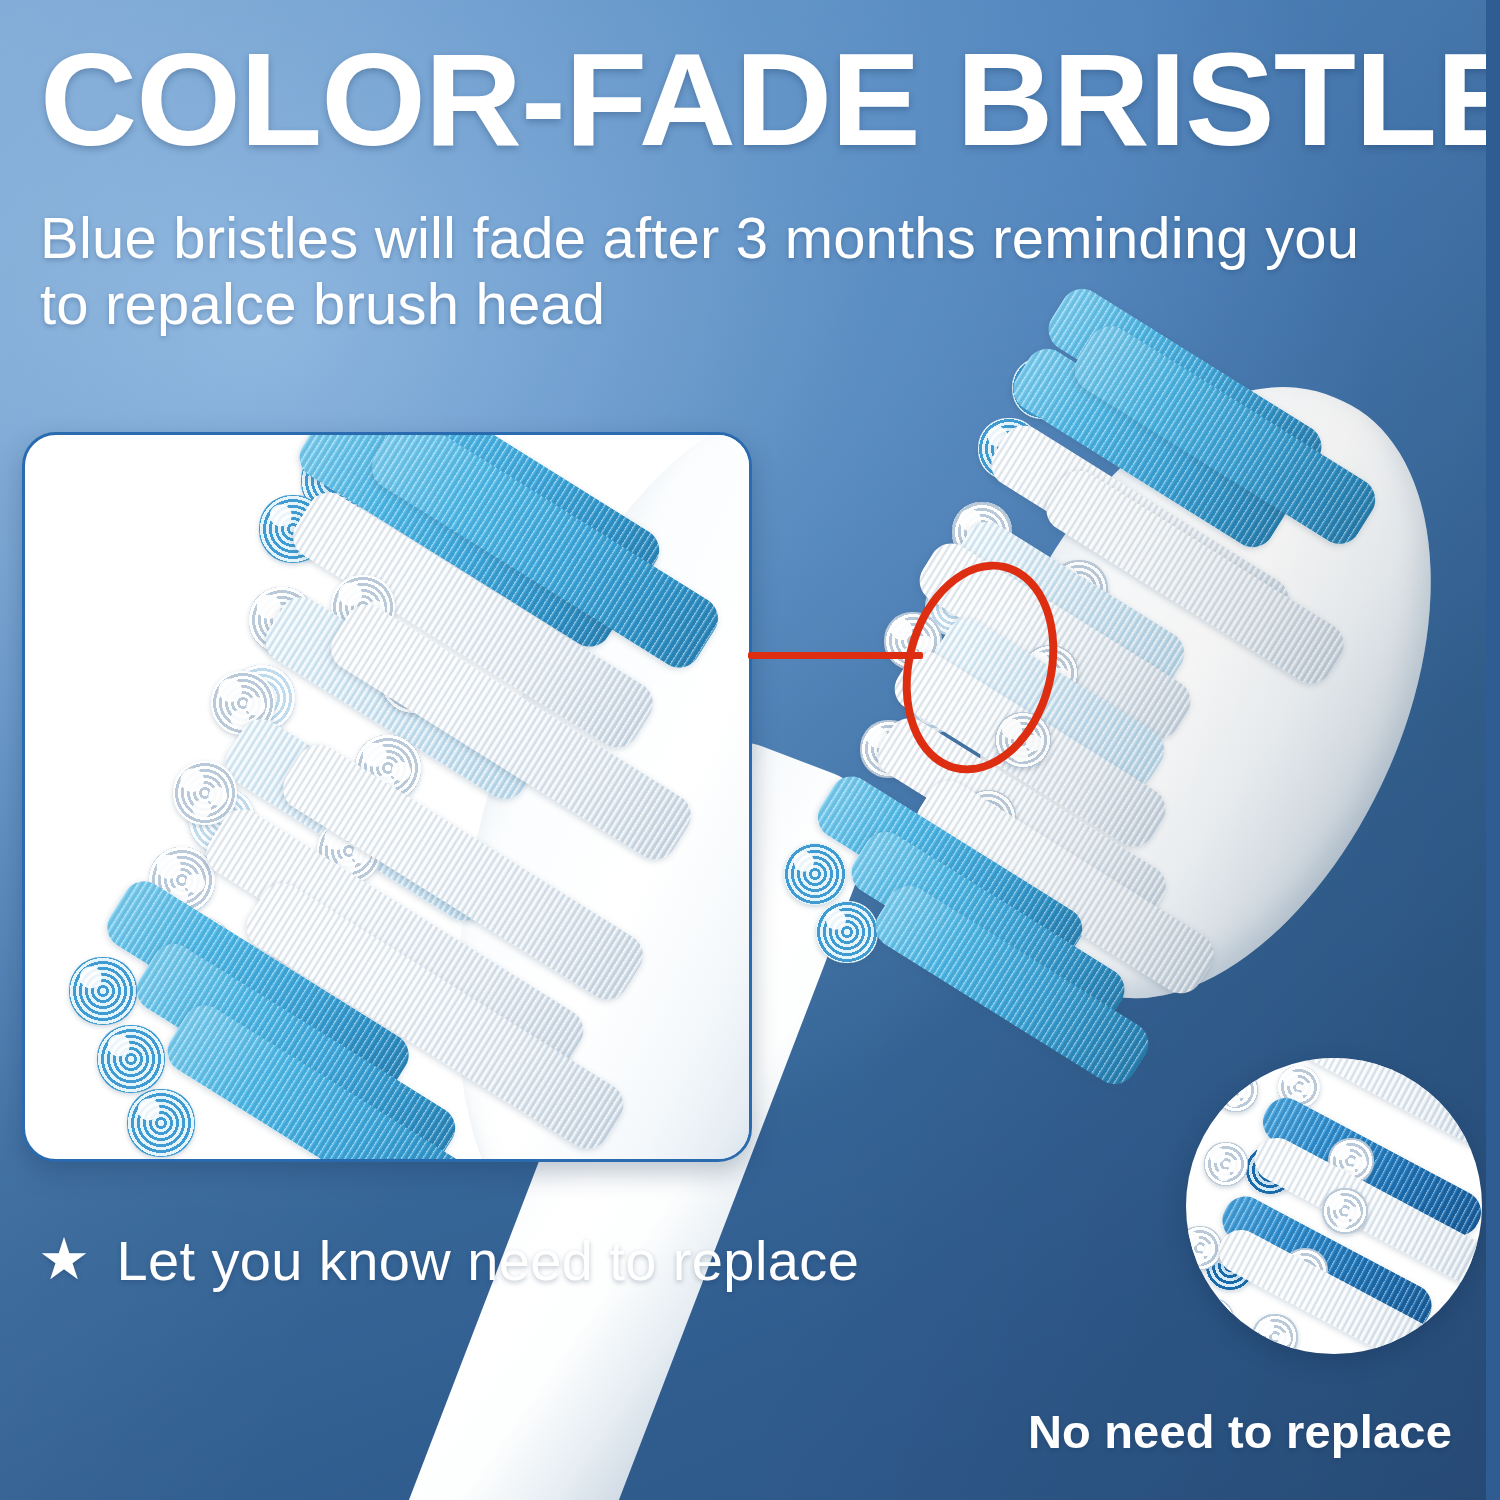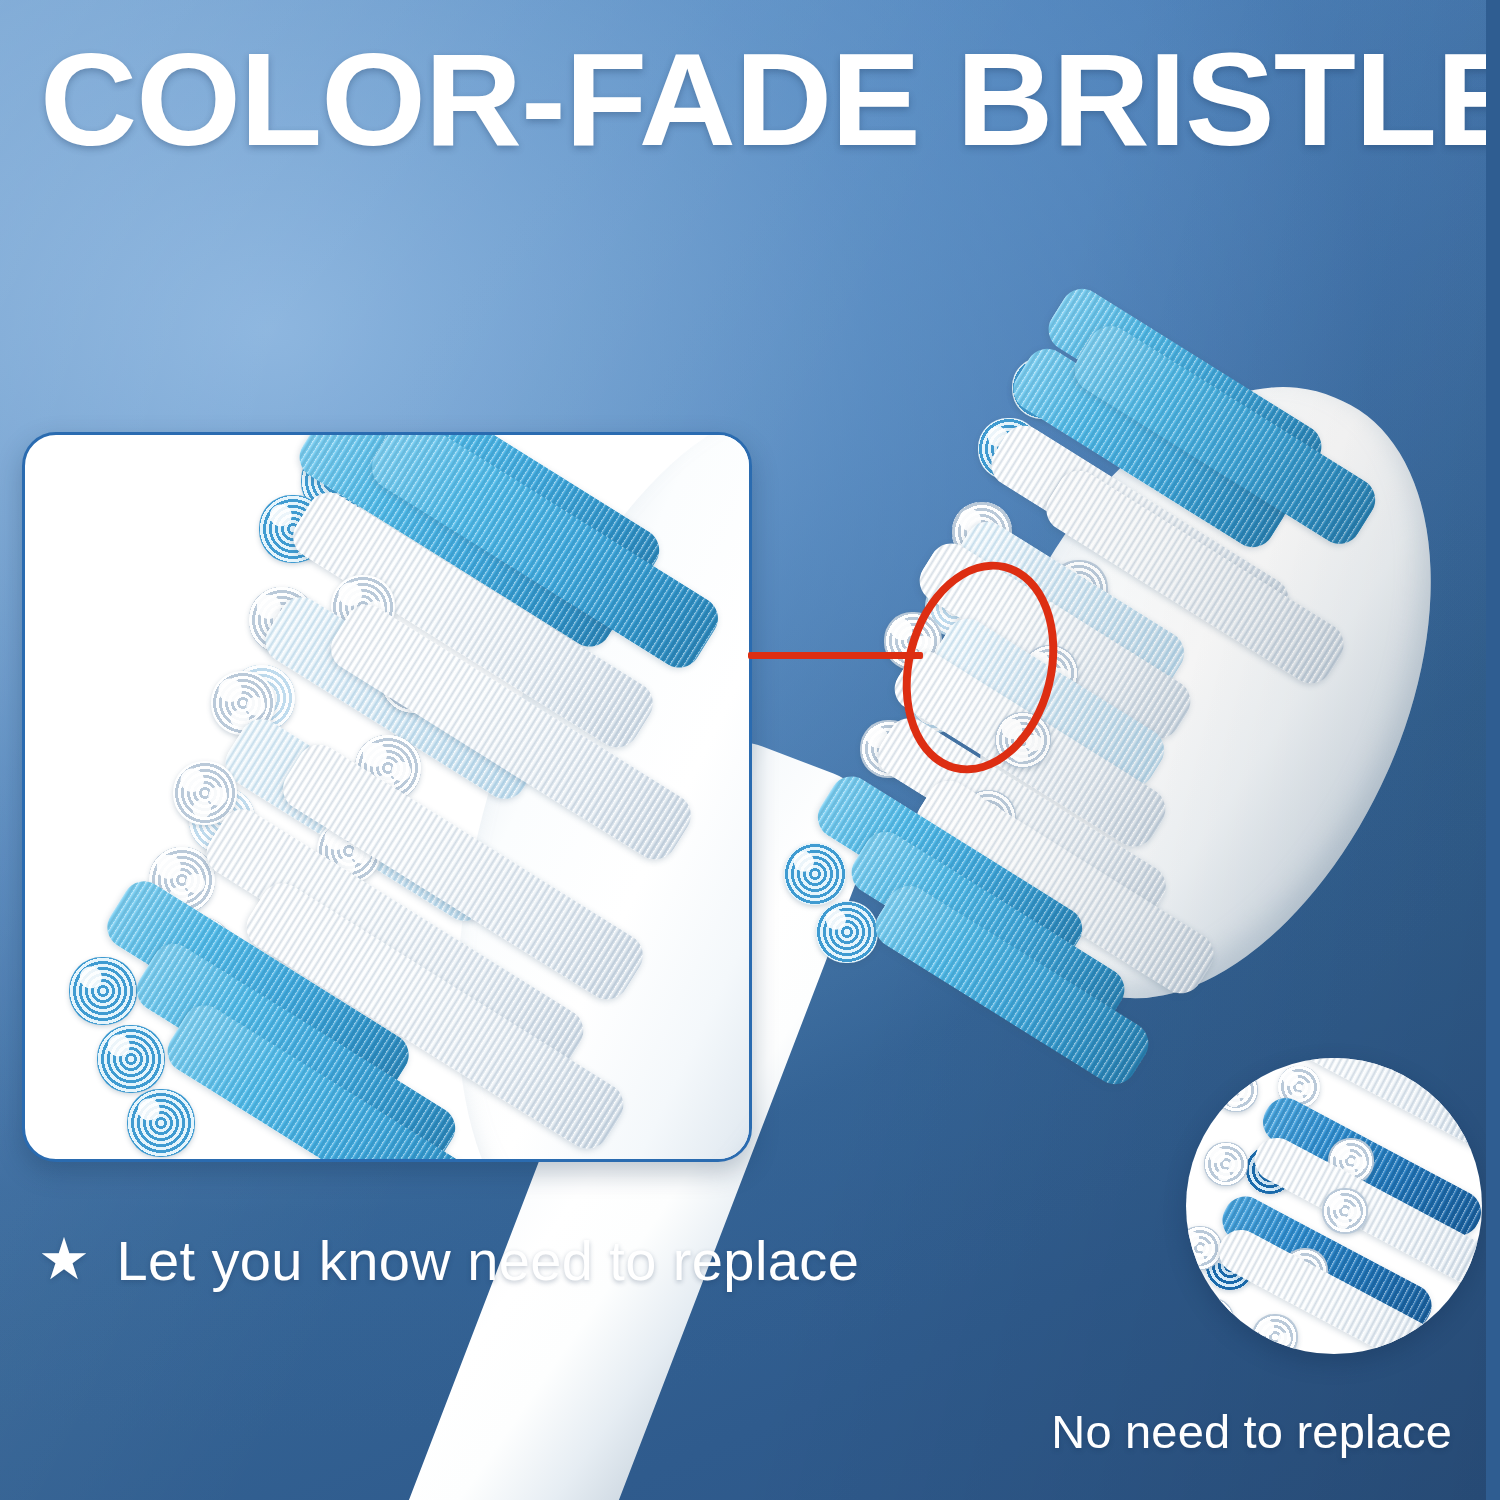--- a/index.html
+++ b/index.html
@@ -62,21 +62,21 @@
     font-weight:400;
     font-size:56px;
     letter-spacing:0.4px;
     text-shadow:0 2px 5px rgba(20,48,82,0.28);
   }
   #replace-caption .star { font-size:58px; line-height:1; margin-top:-4px; }
   #noreplace-caption {
     position:absolute; right:34px; top:1404px;
     color:#ffffff;
     font-family:"Liberation Sans", sans-serif;
-    font-weight:400;
+    font-weight:700;
     font-size:47px;
     letter-spacing:0.2px;
     text-shadow:0 2px 5px rgba(20,48,82,0.30);
   }
 
   
   #zoom-card {
     position:absolute; left:22px; top:432px;
     width:730px; height:730px;
     background:#ffffff;
@@ -240,20 +240,24 @@
 
     <div class="tuft blue" style="left:838px; top:898px; width:300px; height:66px; transform:rotate(32deg);"></div>
     <div class="tip blue" style="left:816px; top:901px; width:62px; height:62px;"></div>
 
     <div class="tuft blue" style="left:862px; top:952px; width:300px; height:66px; transform:rotate(32deg);"></div>
   </div>
 
   <div id="sheen"></div>
 
   <div id="headline">COLOR-FADE BRISTLE</div>
+  <div id="subhead">
+    <div>Blue bristles will fade after 3 months reminding you</div>
+    <div>to repalce brush head</div>
+  </div>
 
   <div id="zoom-card">
     <div class="card-inner">
 
       <div class="head-body" style="left:460px; top:-40px; width:420px; height:880px; transform:rotate(16deg);"></div>
 
       <div class="tuft blue" style="left:300px; top:10px; width:350px; height:72px; transform:rotate(32deg);"></div>
       <div class="tip blue" style="left:276px; top:12px; width:68px; height:68px;"></div>
 
       <div class="tuft blue" style="left:258px; top:58px; width:360px; height:72px; transform:rotate(32deg);"></div>

